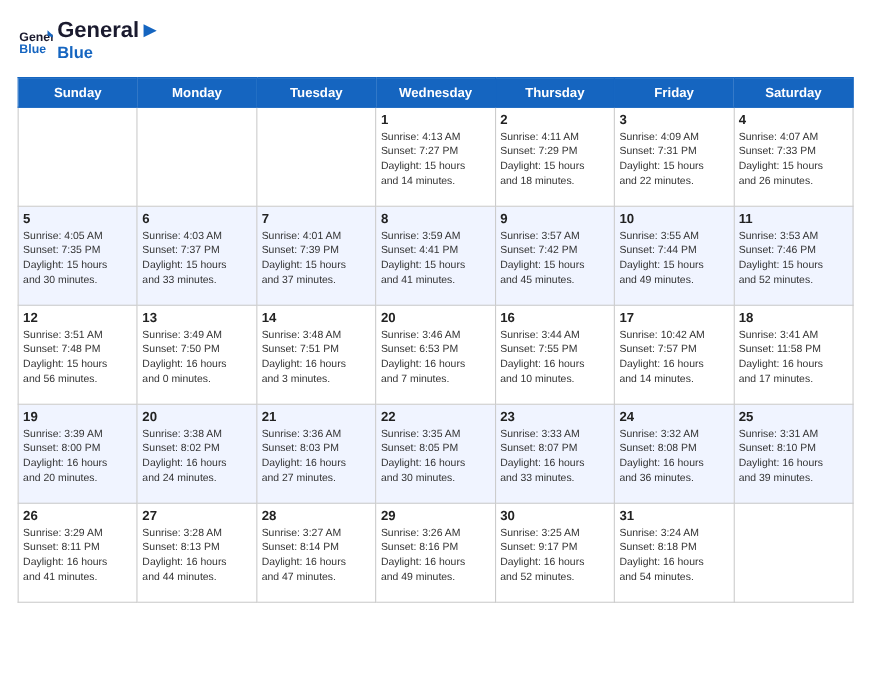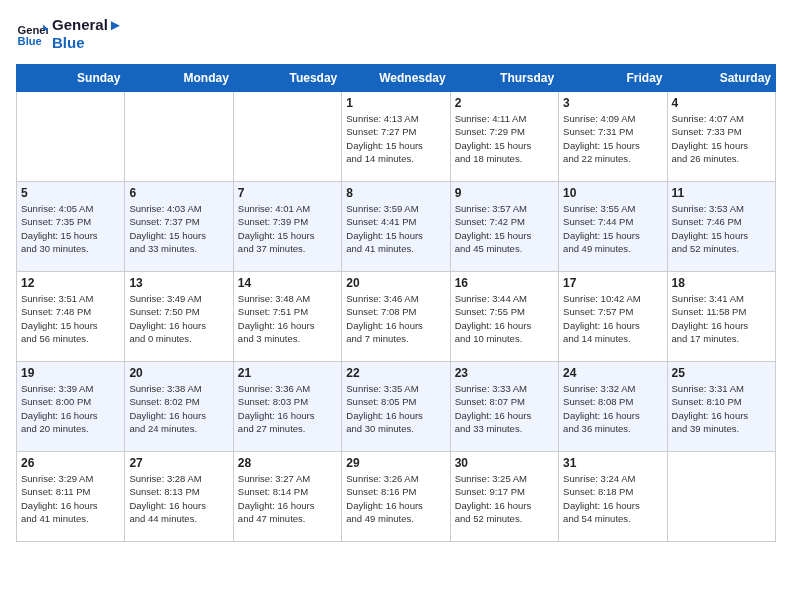--- a/index.html
+++ b/index.html
@@ -41,21 +41,21 @@
       width: 100%;
       border-collapse: collapse;
       table-layout: fixed;
     }
     thead tr th {
       background: #1565c0;
       color: #fff;
       font-size: 12px;
       font-weight: bold;
       padding: 6px 4px;
-      text-align: right;
+      text-align: center;
       border: 1px solid #1565c0;
       margin-left: 11px;
     }
     tbody tr td {
       vertical-align: top;
       font-size: 10px;
       color: #222;
       padding: 4px;
       border: 1px solid #ccc;
       min-height: 80px;
@@ -83,21 +83,21 @@
 <body>
 
 <div class="header">
   <div class="logo">
     <svg class="logo-icon" viewBox="0 0 40 40" xmlns="http://www.w3.org/2000/svg">
       <text x="2" y="20" font-size="14" font-weight="bold" fill="#1a1a2e">General</text>
       <text x="2" y="34" font-size="14" font-weight="bold" fill="#1565c0">Blue</text>
       <polygon points="34,8 44,18 34,14" fill="#1565c0"></polygon>
     </svg>
     <div>
-      <div style="font-size:15px;font-weight:bold;color:#1a1a2e;line-height:1.2;">General<span style="color:#1565c0;">►</span></div>
+      <div style="font-size:20px;font-weight:bold;color:#1a1a2e;line-height:1.2;">General<span style="color:#1565c0;">►</span></div>
       <div style="font-size:15px;font-weight:bold;color:#1565c0;line-height:1.2;">Blue</div>
     </div>
   </div>
   <div class="title-block">
     <div class="main-title"></div>
     <div class="sub-title"></div>
   </div>
 </div>
 
 <table>
@@ -215,21 +215,21 @@
         <td>
           <span class="day-num">14</span>
           <div class="cell-text">Sunrise: 3:48 AM</div>
           <div class="cell-text">Sunset: 7:51 PM</div>
           <div class="cell-text">Daylight: 16 hours</div>
           <div class="cell-text">and 3 minutes.</div>
         </td>
         <td>
           <span class="day-num">20</span>
           <div class="cell-text">Sunrise: 3:46 AM</div>
-          <div class="cell-text">Sunset: 7:08 PM</div>
+          <div class="cell-text">Sunset: 6:53 PM</div>
           <div class="cell-text">Daylight: 16 hours</div>
           <div class="cell-text">and 7 minutes.</div>
         </td>
         <td>
           <span class="day-num">16</span>
           <div class="cell-text">Sunrise: 3:44 AM</div>
           <div class="cell-text">Sunset: 7:55 PM</div>
           <div class="cell-text">Daylight: 16 hours</div>
           <div class="cell-text">and 10 minutes.</div>
         </td>

